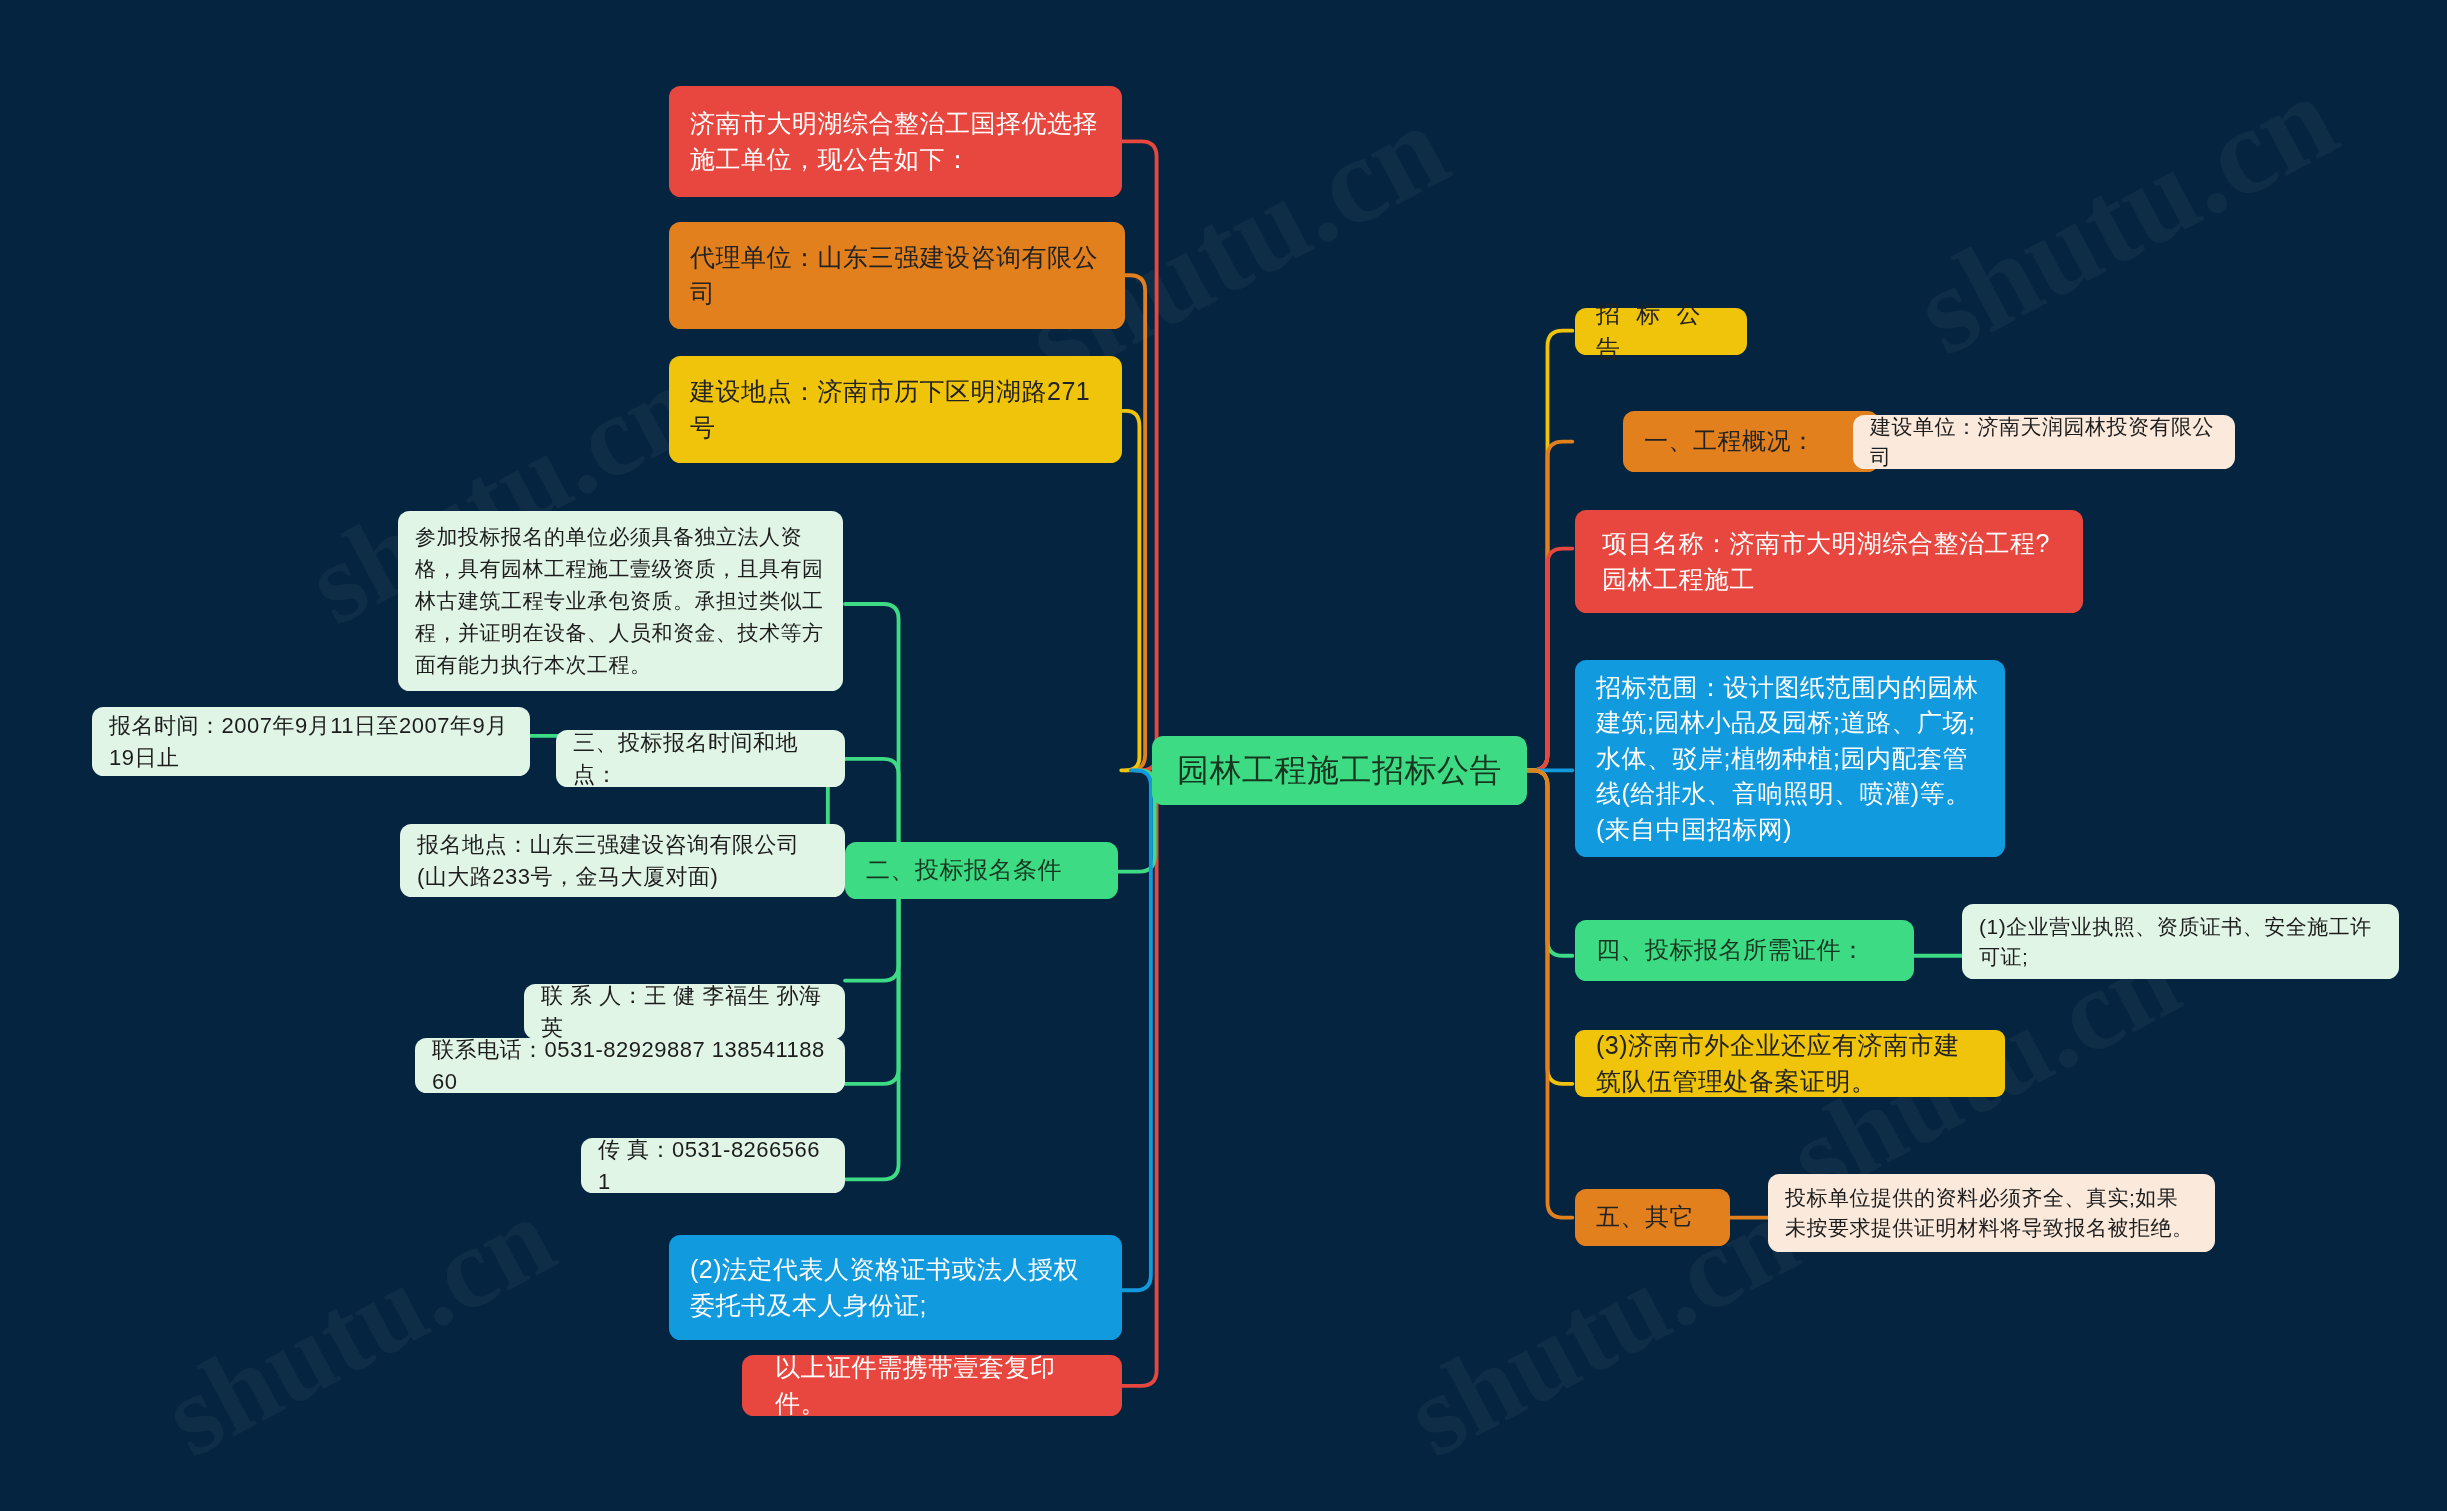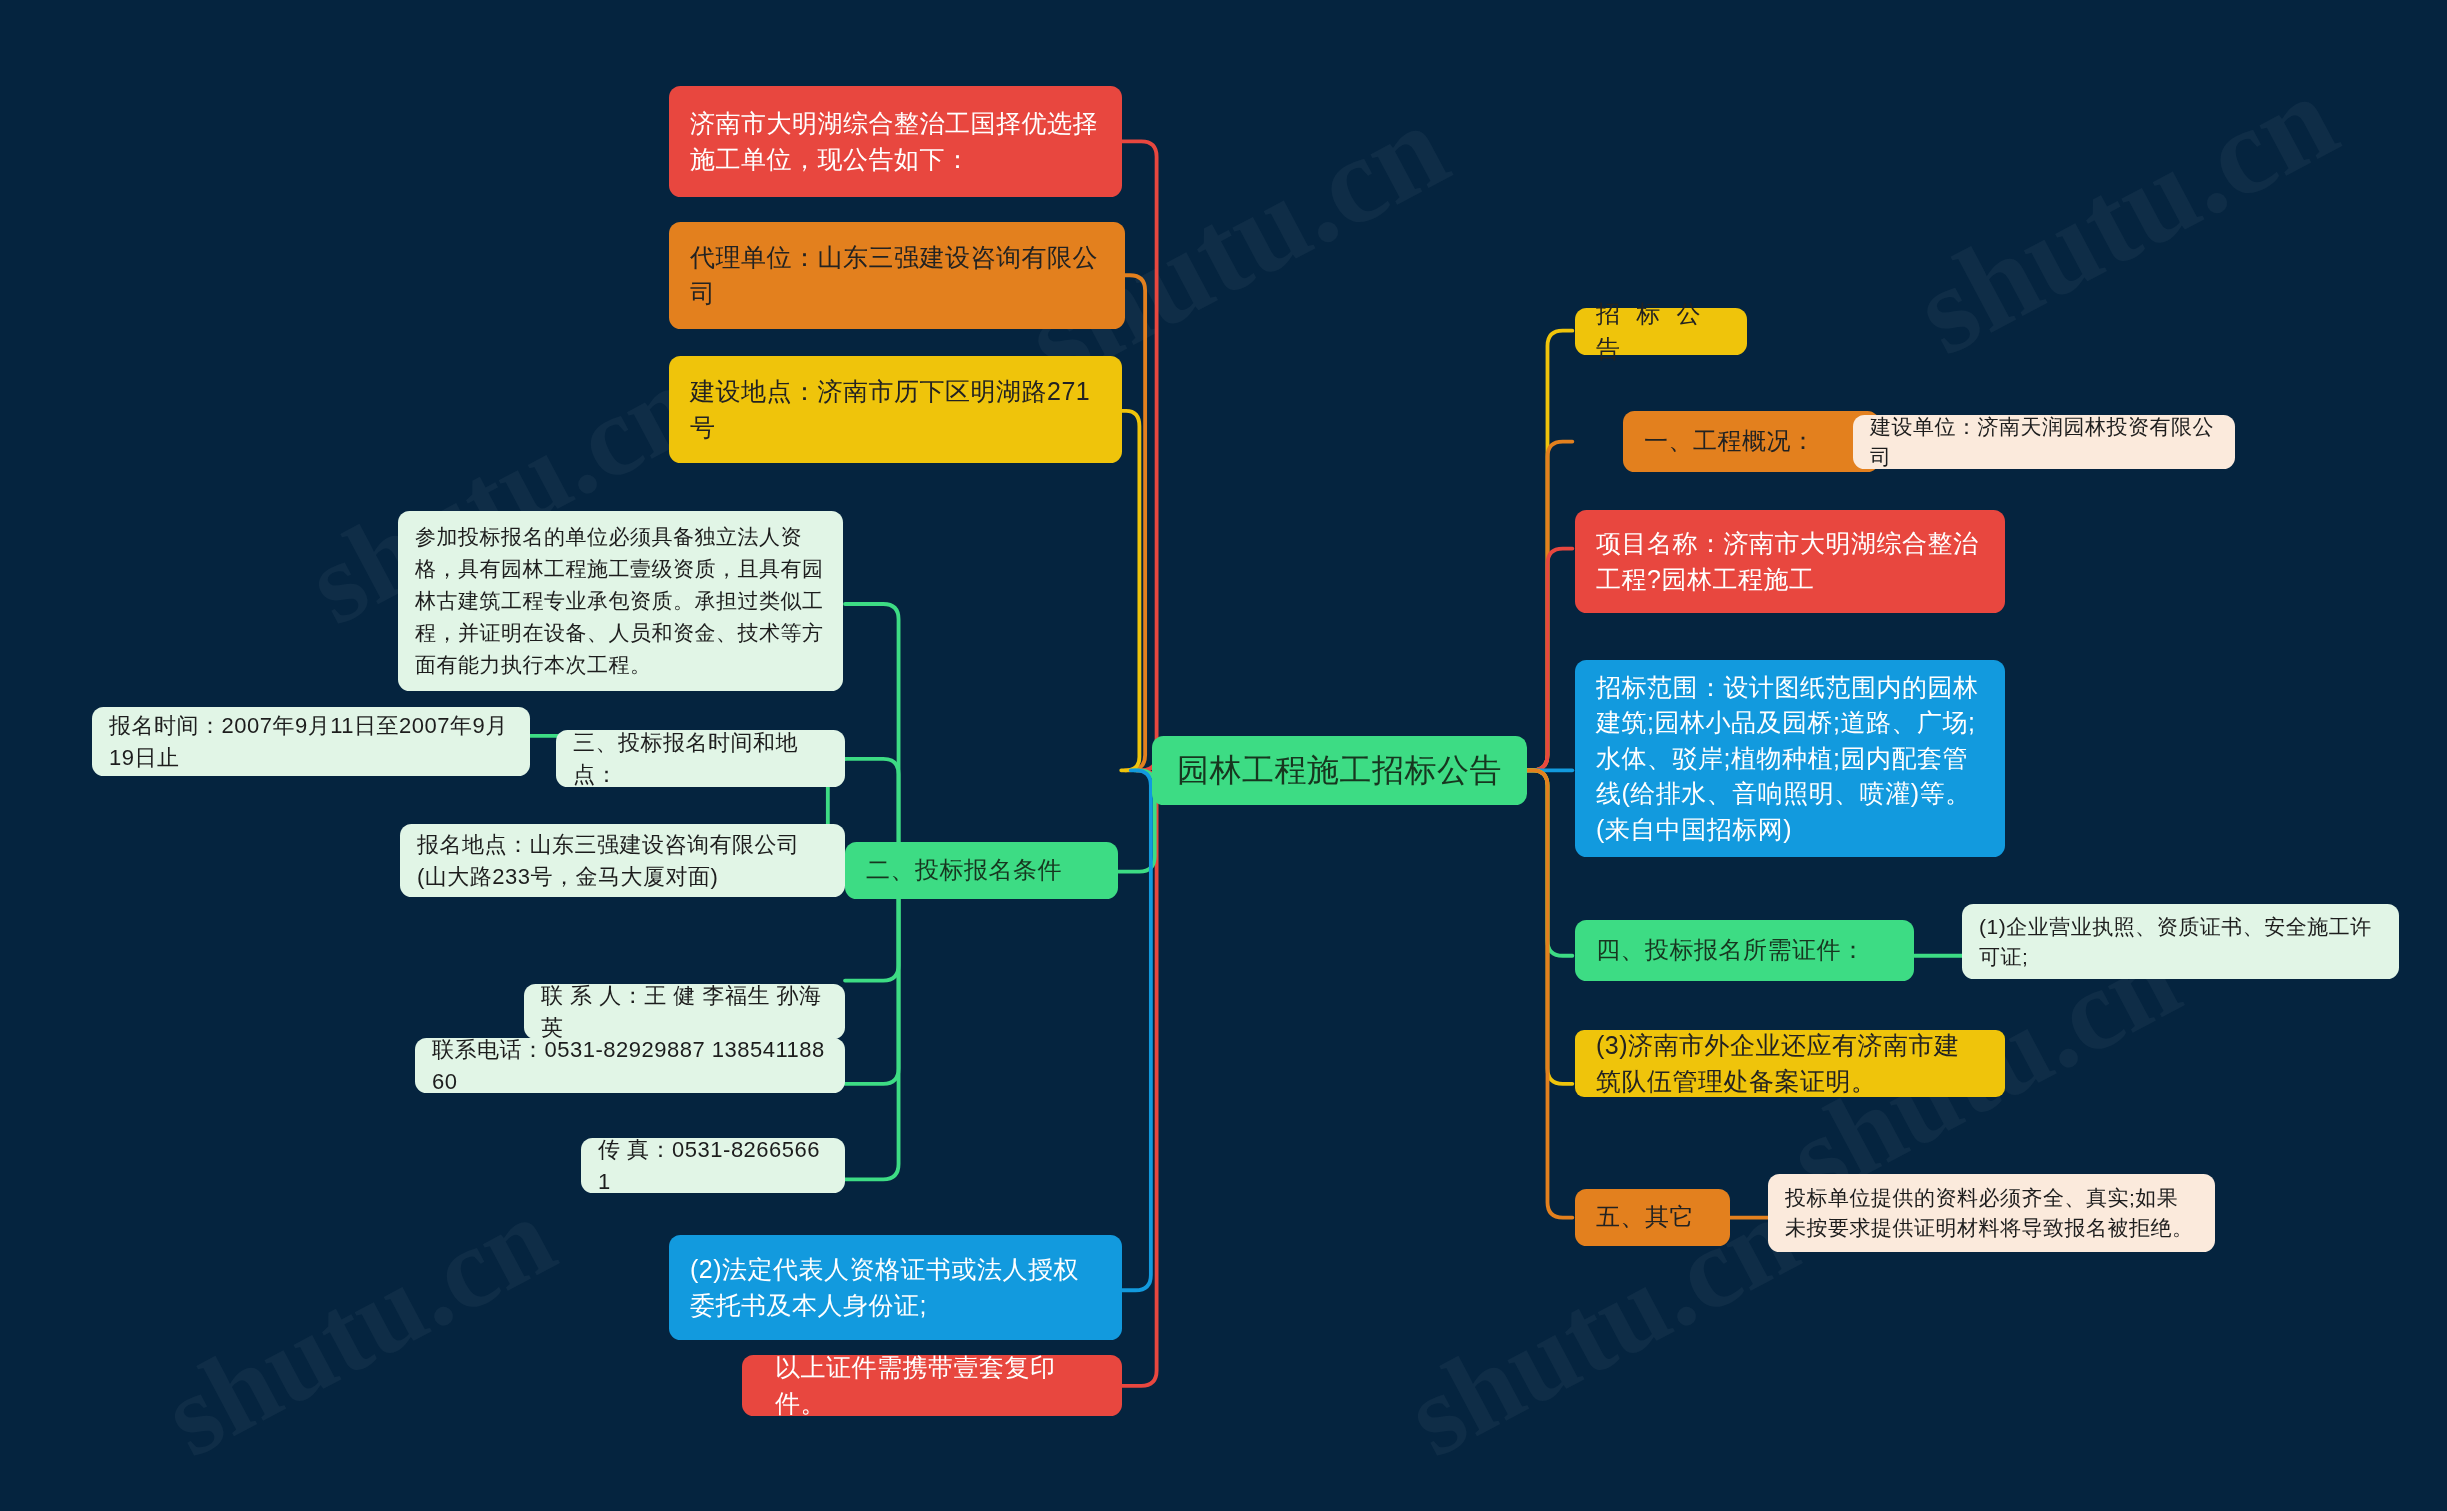--- a/index.html
+++ b/index.html
@@ -168,21 +168,21 @@
   </div>
 
   <div class="node c-orange" style="left:1575px;top:411px;width:256px;height:61px;padding:0 21px;font-size:24px;margin-left:48px;">
     <span>一、工程概况：</span>
   </div>
 
   <div class="node c-cream" style="left:1853px;top:415px;width:382px;height:54px;padding:0 17px;font-size:21px;">
     <span>建设单位：济南天润园林投资有限公司</span>
   </div>
 
-  <div class="node c-red" style="left:1575px;top:510px;width:430px;height:103px;padding:0 21px;font-size:25px;">
+  <div class="node c-red" style="left:1575px;top:510px;width:508px;height:103px;padding:0 27px;font-size:25px;">
     <span>项目名称：济南市大明湖综合整治工程?园林工程施工</span>
   </div>
 
   <div class="node c-blue" style="left:1575px;top:660px;width:430px;height:197px;padding:0 21px;font-size:25px;">
     <span>招标范围：设计图纸范围内的园林建筑;园林小品及园桥;道路、广场;水体、驳岸;植物种植;园内配套管线(给排水、音响照明、喷灌)等。(来自中国招标网)</span>
   </div>
 
   <div class="node c-green" style="left:1575px;top:920px;width:339px;height:61px;padding:0 21px;font-size:24px;">
     <span>四、投标报名所需证件：</span>
   </div>

